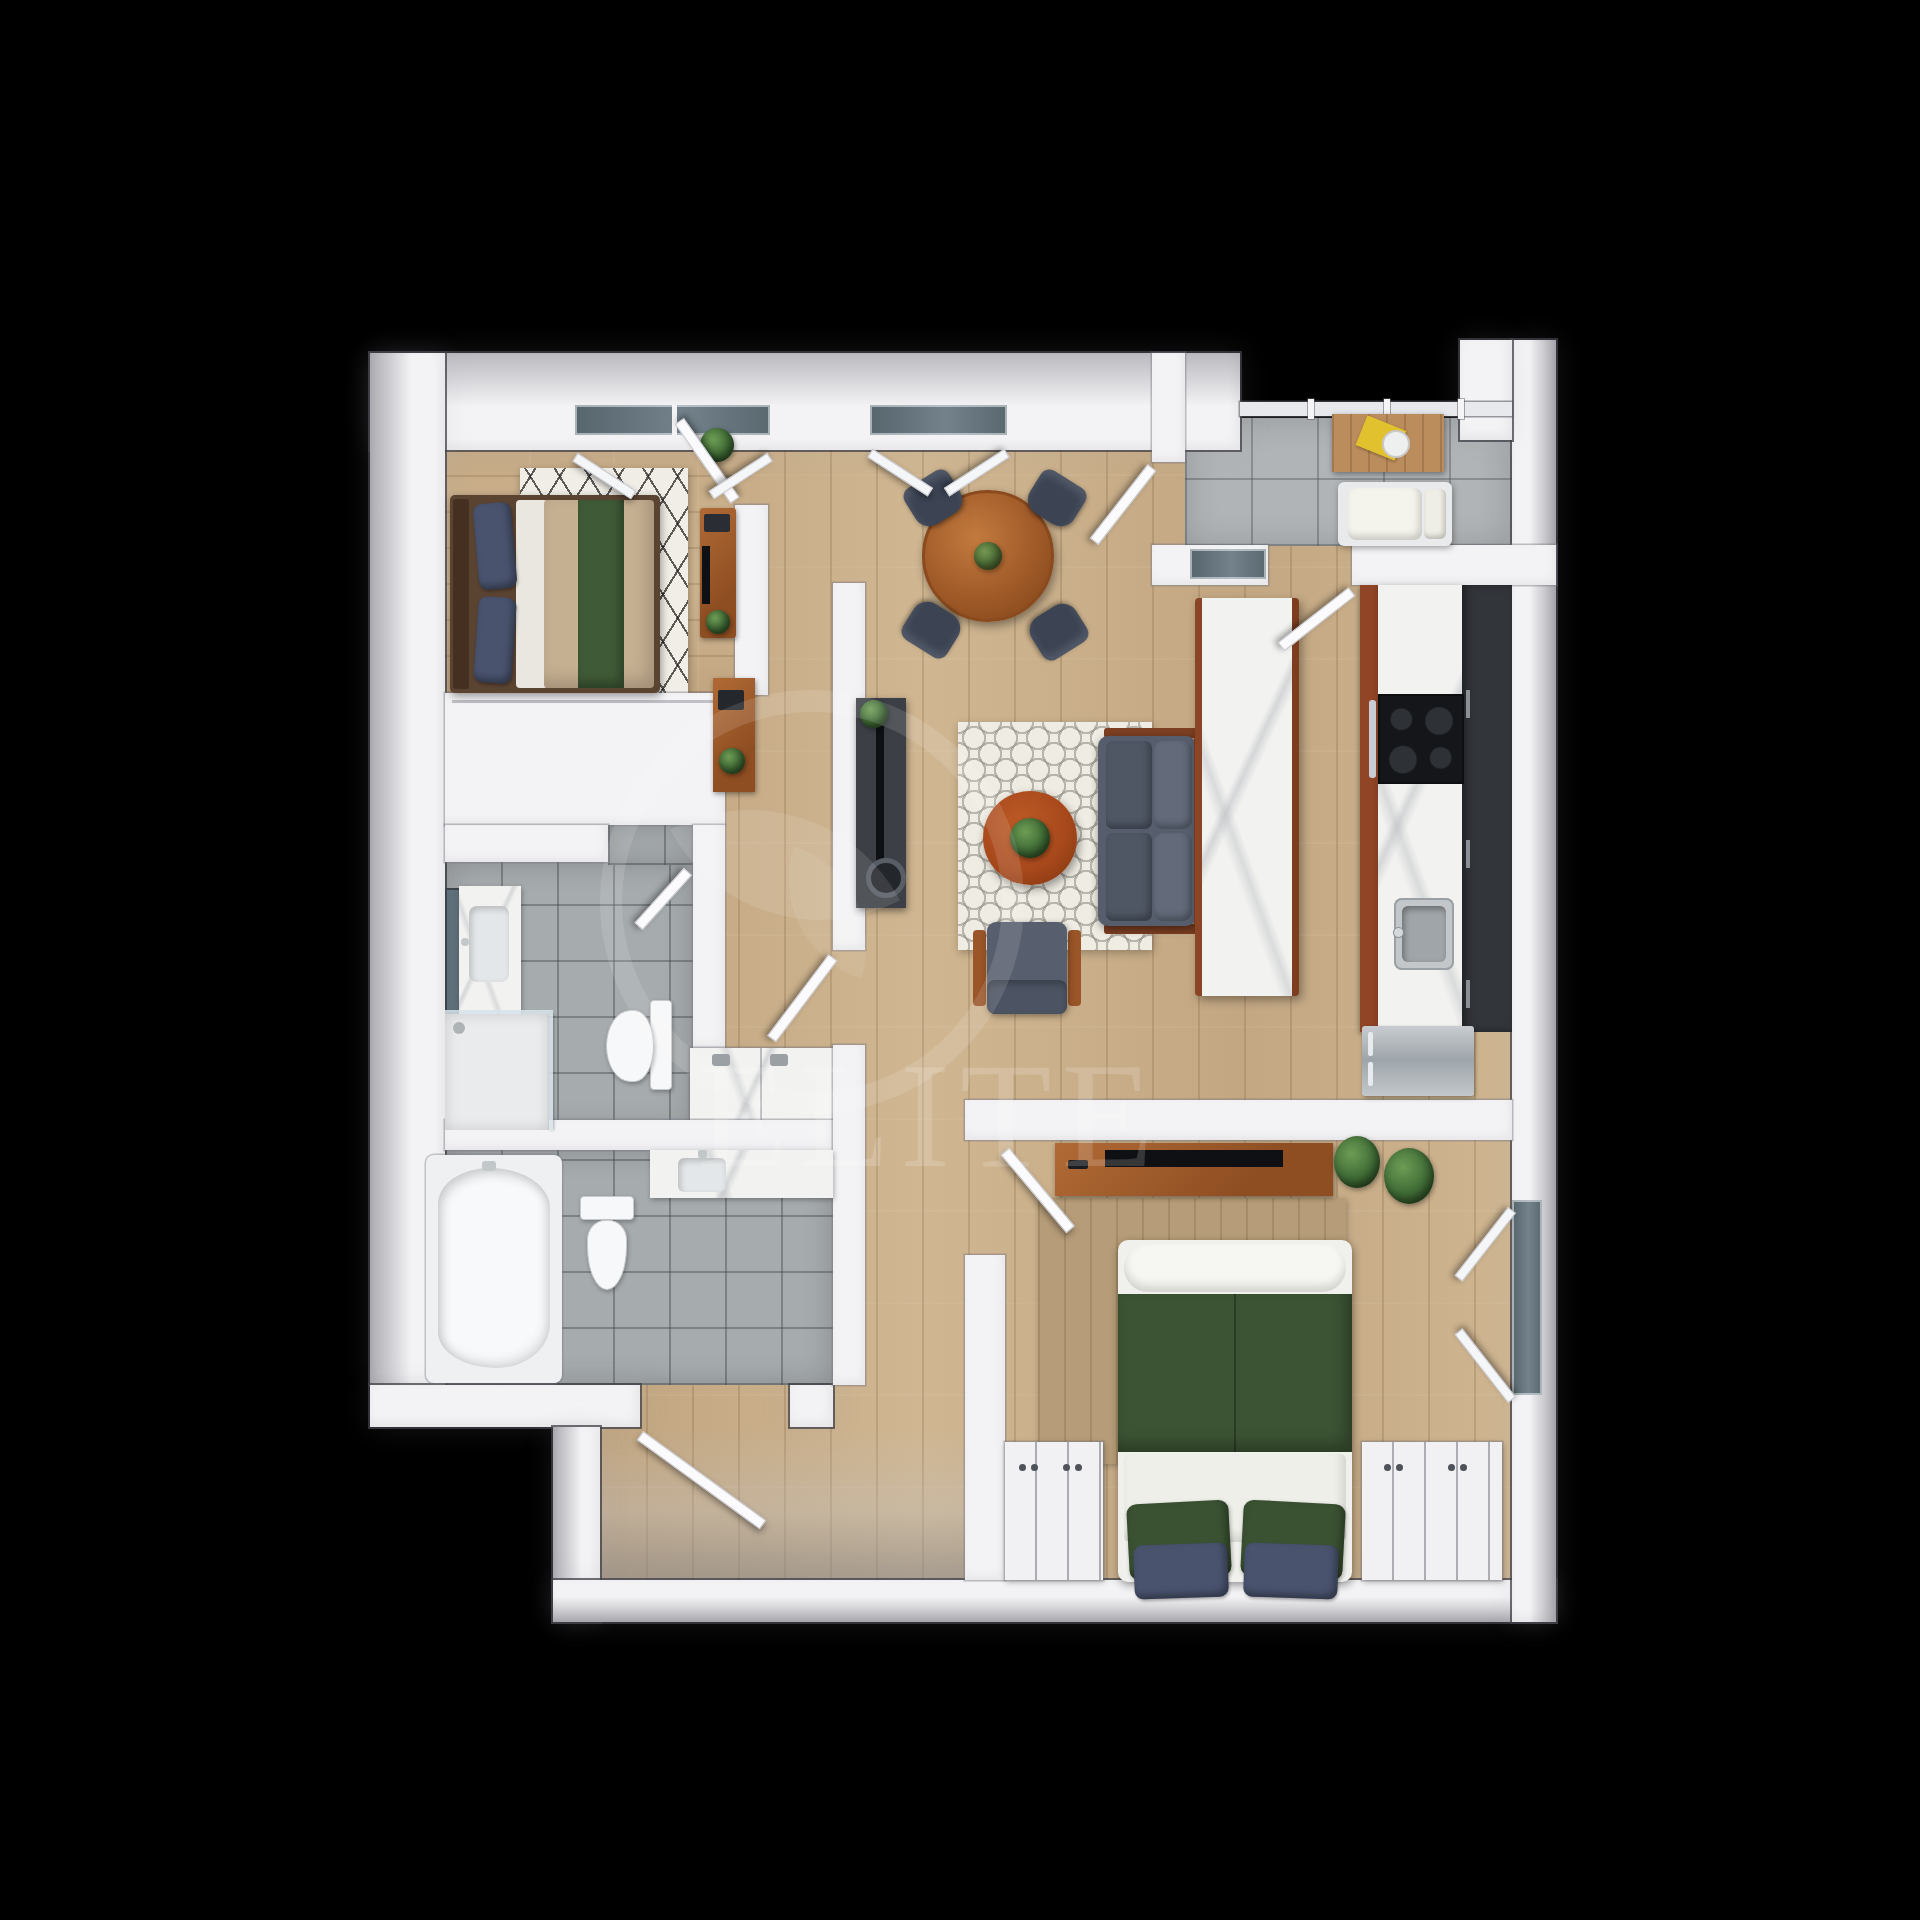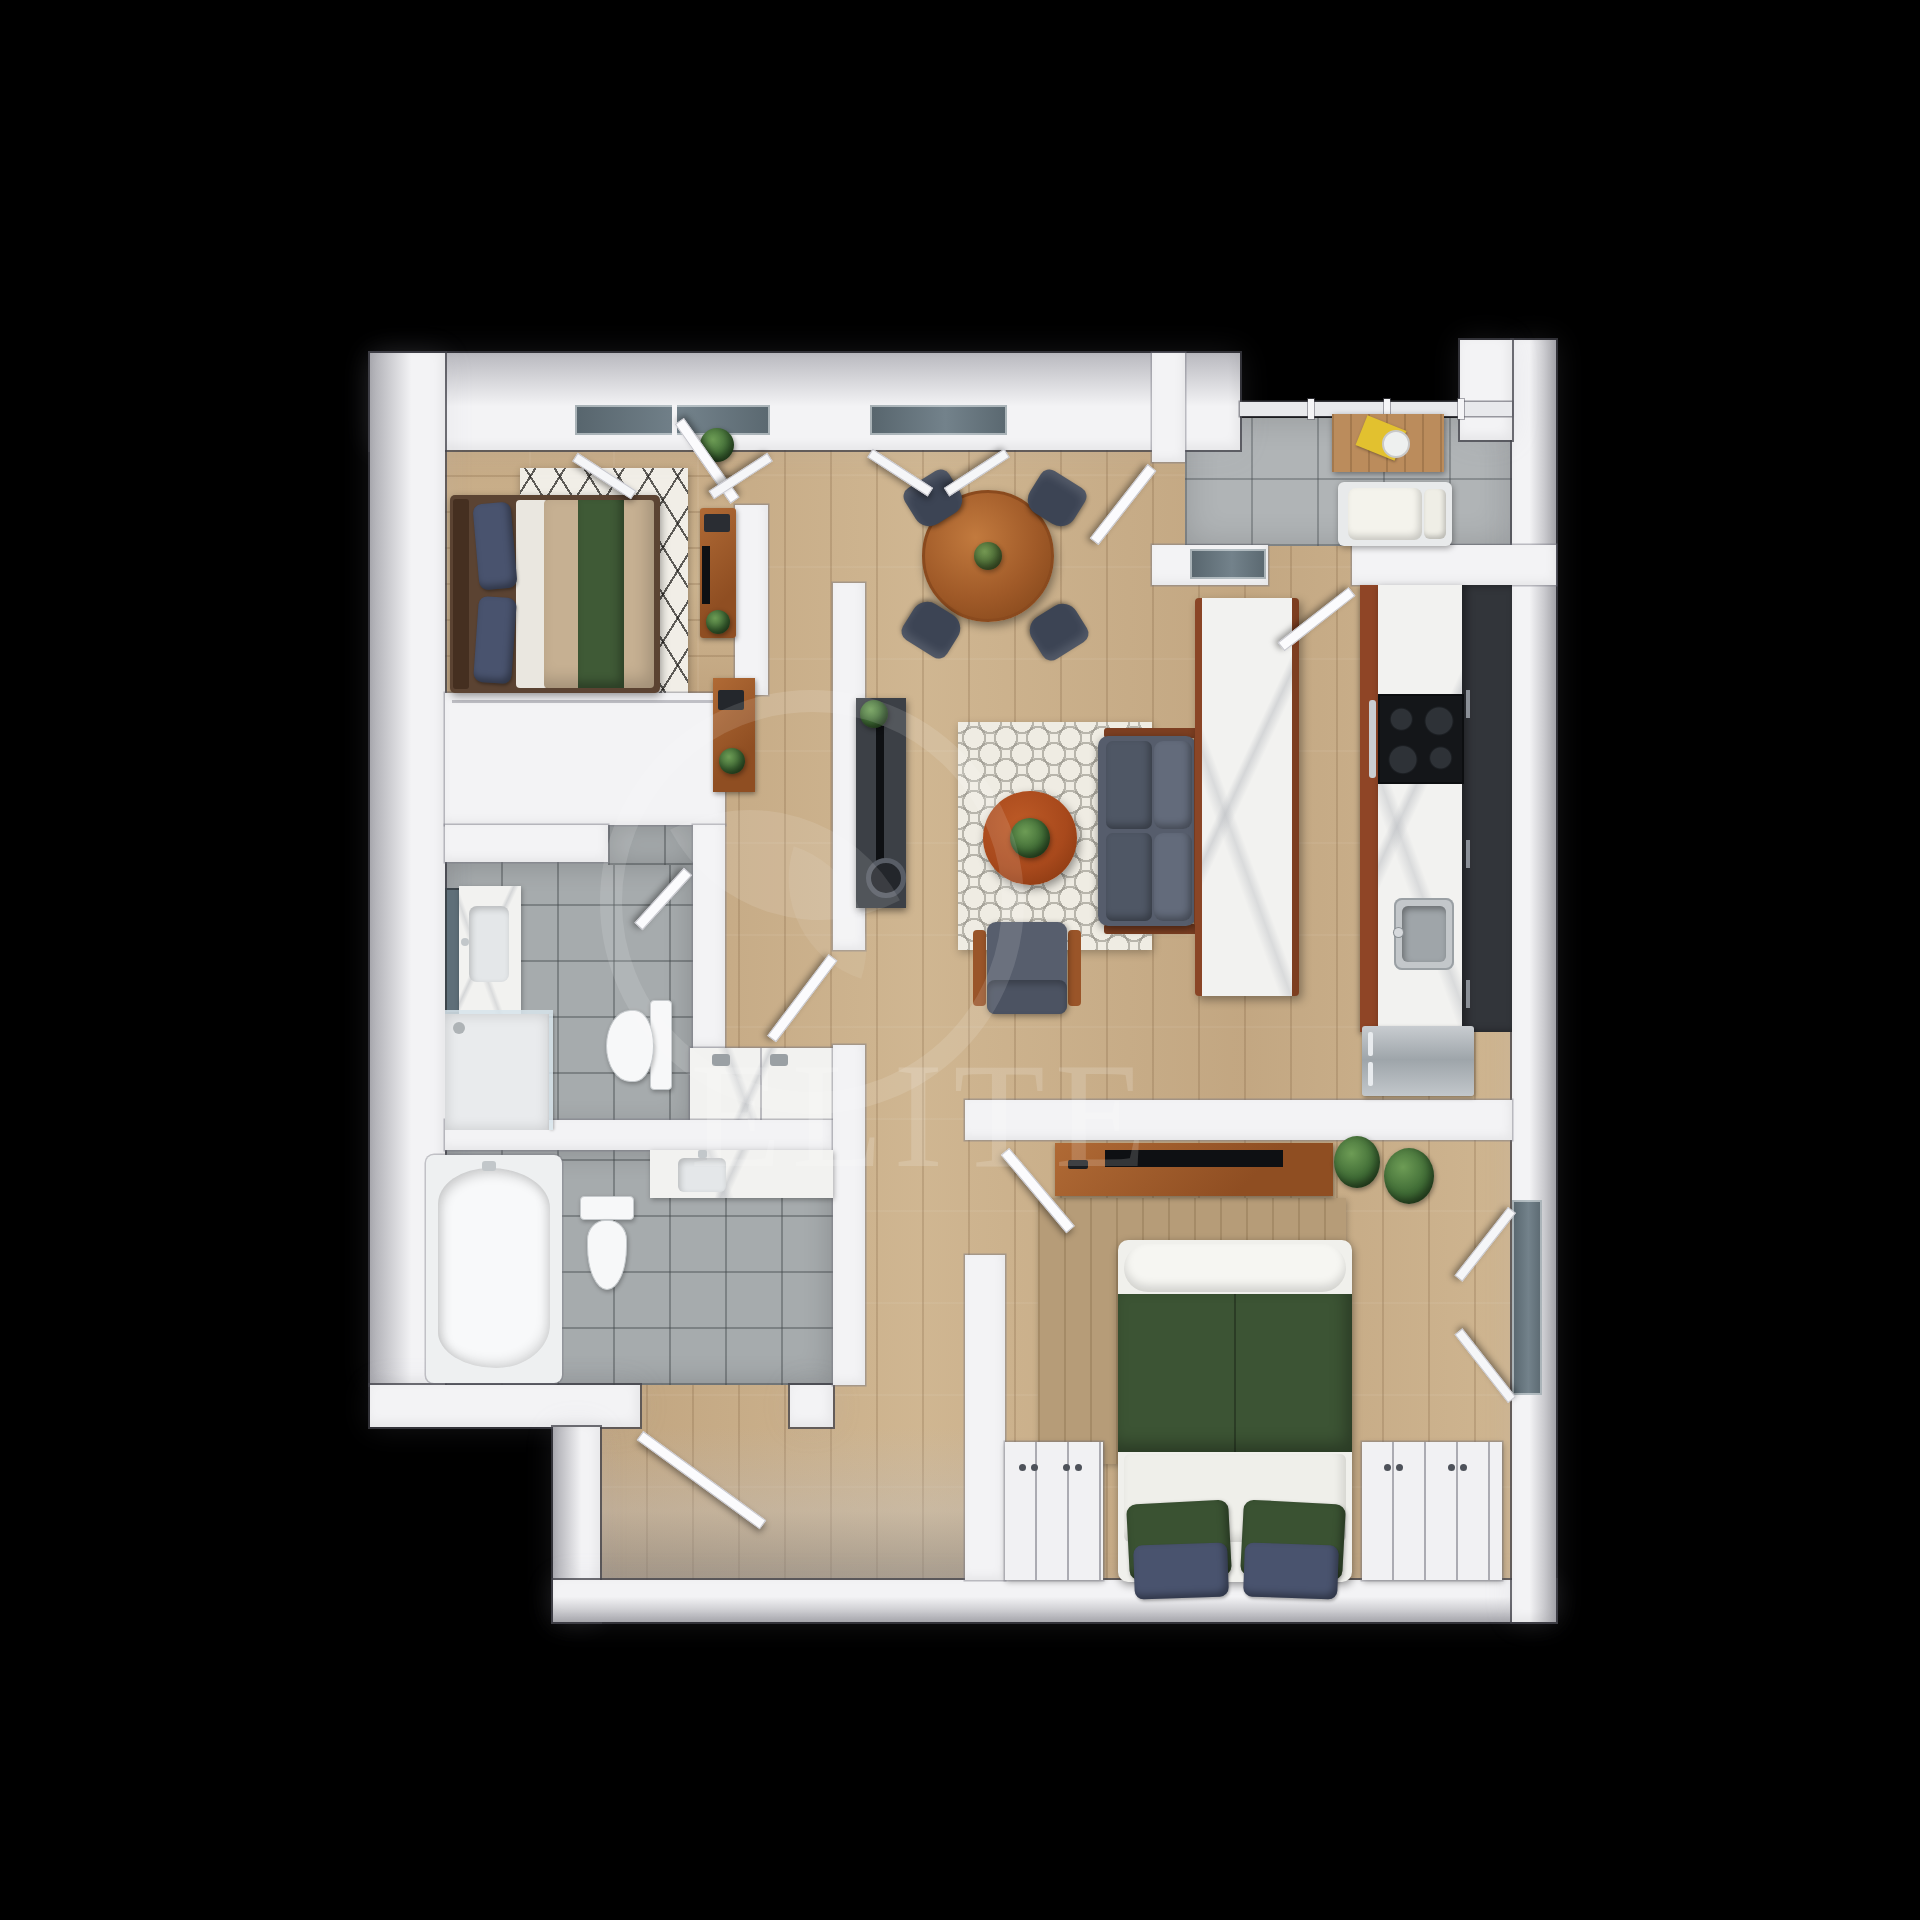--- a/index.html
+++ b/index.html
@@ -43,21 +43,21 @@
     background-size:32px 32px;background-position:0 0,16px 16px;box-shadow:1px 3px 8px rgba(0,0,0,.25);}
   .woodfurn{background:linear-gradient(135deg,#b06a35,#8f4e22 70%);box-shadow:1px 2px 5px rgba(0,0,0,.4);}
   .stainless{background:linear-gradient(180deg,#c8ccd0,#9ea5aa 48%,#c2c7cb);box-shadow:1px 2px 4px rgba(0,0,0,.35);}
   .pillow-n{background:var(--pillowNavy,#49536e);border-radius:9px;box-shadow:inset -3px -4px 7px rgba(0,0,0,.35),1px 2px 3px rgba(0,0,0,.3);}
   .pillow-g{background:var(--pillowGreen,#3a5232);border-radius:10px;box-shadow:inset -3px -5px 8px rgba(0,0,0,.38),1px 2px 4px rgba(0,0,0,.32);}
   .cush{background:#636b7b;border-radius:9px;box-shadow:inset -3px -4px 7px rgba(0,0,0,.3);}
   .knob{width:7px;height:7px;border-radius:50%;background:#4e525a;}
   .seamsV{background-image:repeating-linear-gradient(90deg, transparent 0 30px, rgba(148,148,156,.75) 30px 32px);}
   
   .wm{color:var(--watermark,rgba(255,255,255,.16));}
-  #wm-text{font-family:"Liberation Serif",serif;font-size:150px;letter-spacing:10px;text-align:left;line-height:1;}
+  #wm-text{font-family:"Liberation Serif",serif;font-size:150px;letter-spacing:10px;text-align:center;line-height:1;}
   #wm-ring{border:22px solid rgba(255,255,255,.12);border-radius:50%;}
   .wm-leaf{background:rgba(255,255,255,.11);}
 </style>
 </head>
 <body>
 
 <div id="stage">
 
   <div class="a wood-v" style="left:600px;top:418px;width:912px;height:1162px;"></div>
   <div class="a wood-h" style="left:445px;top:418px;width:305px;height:275px;"></div>

